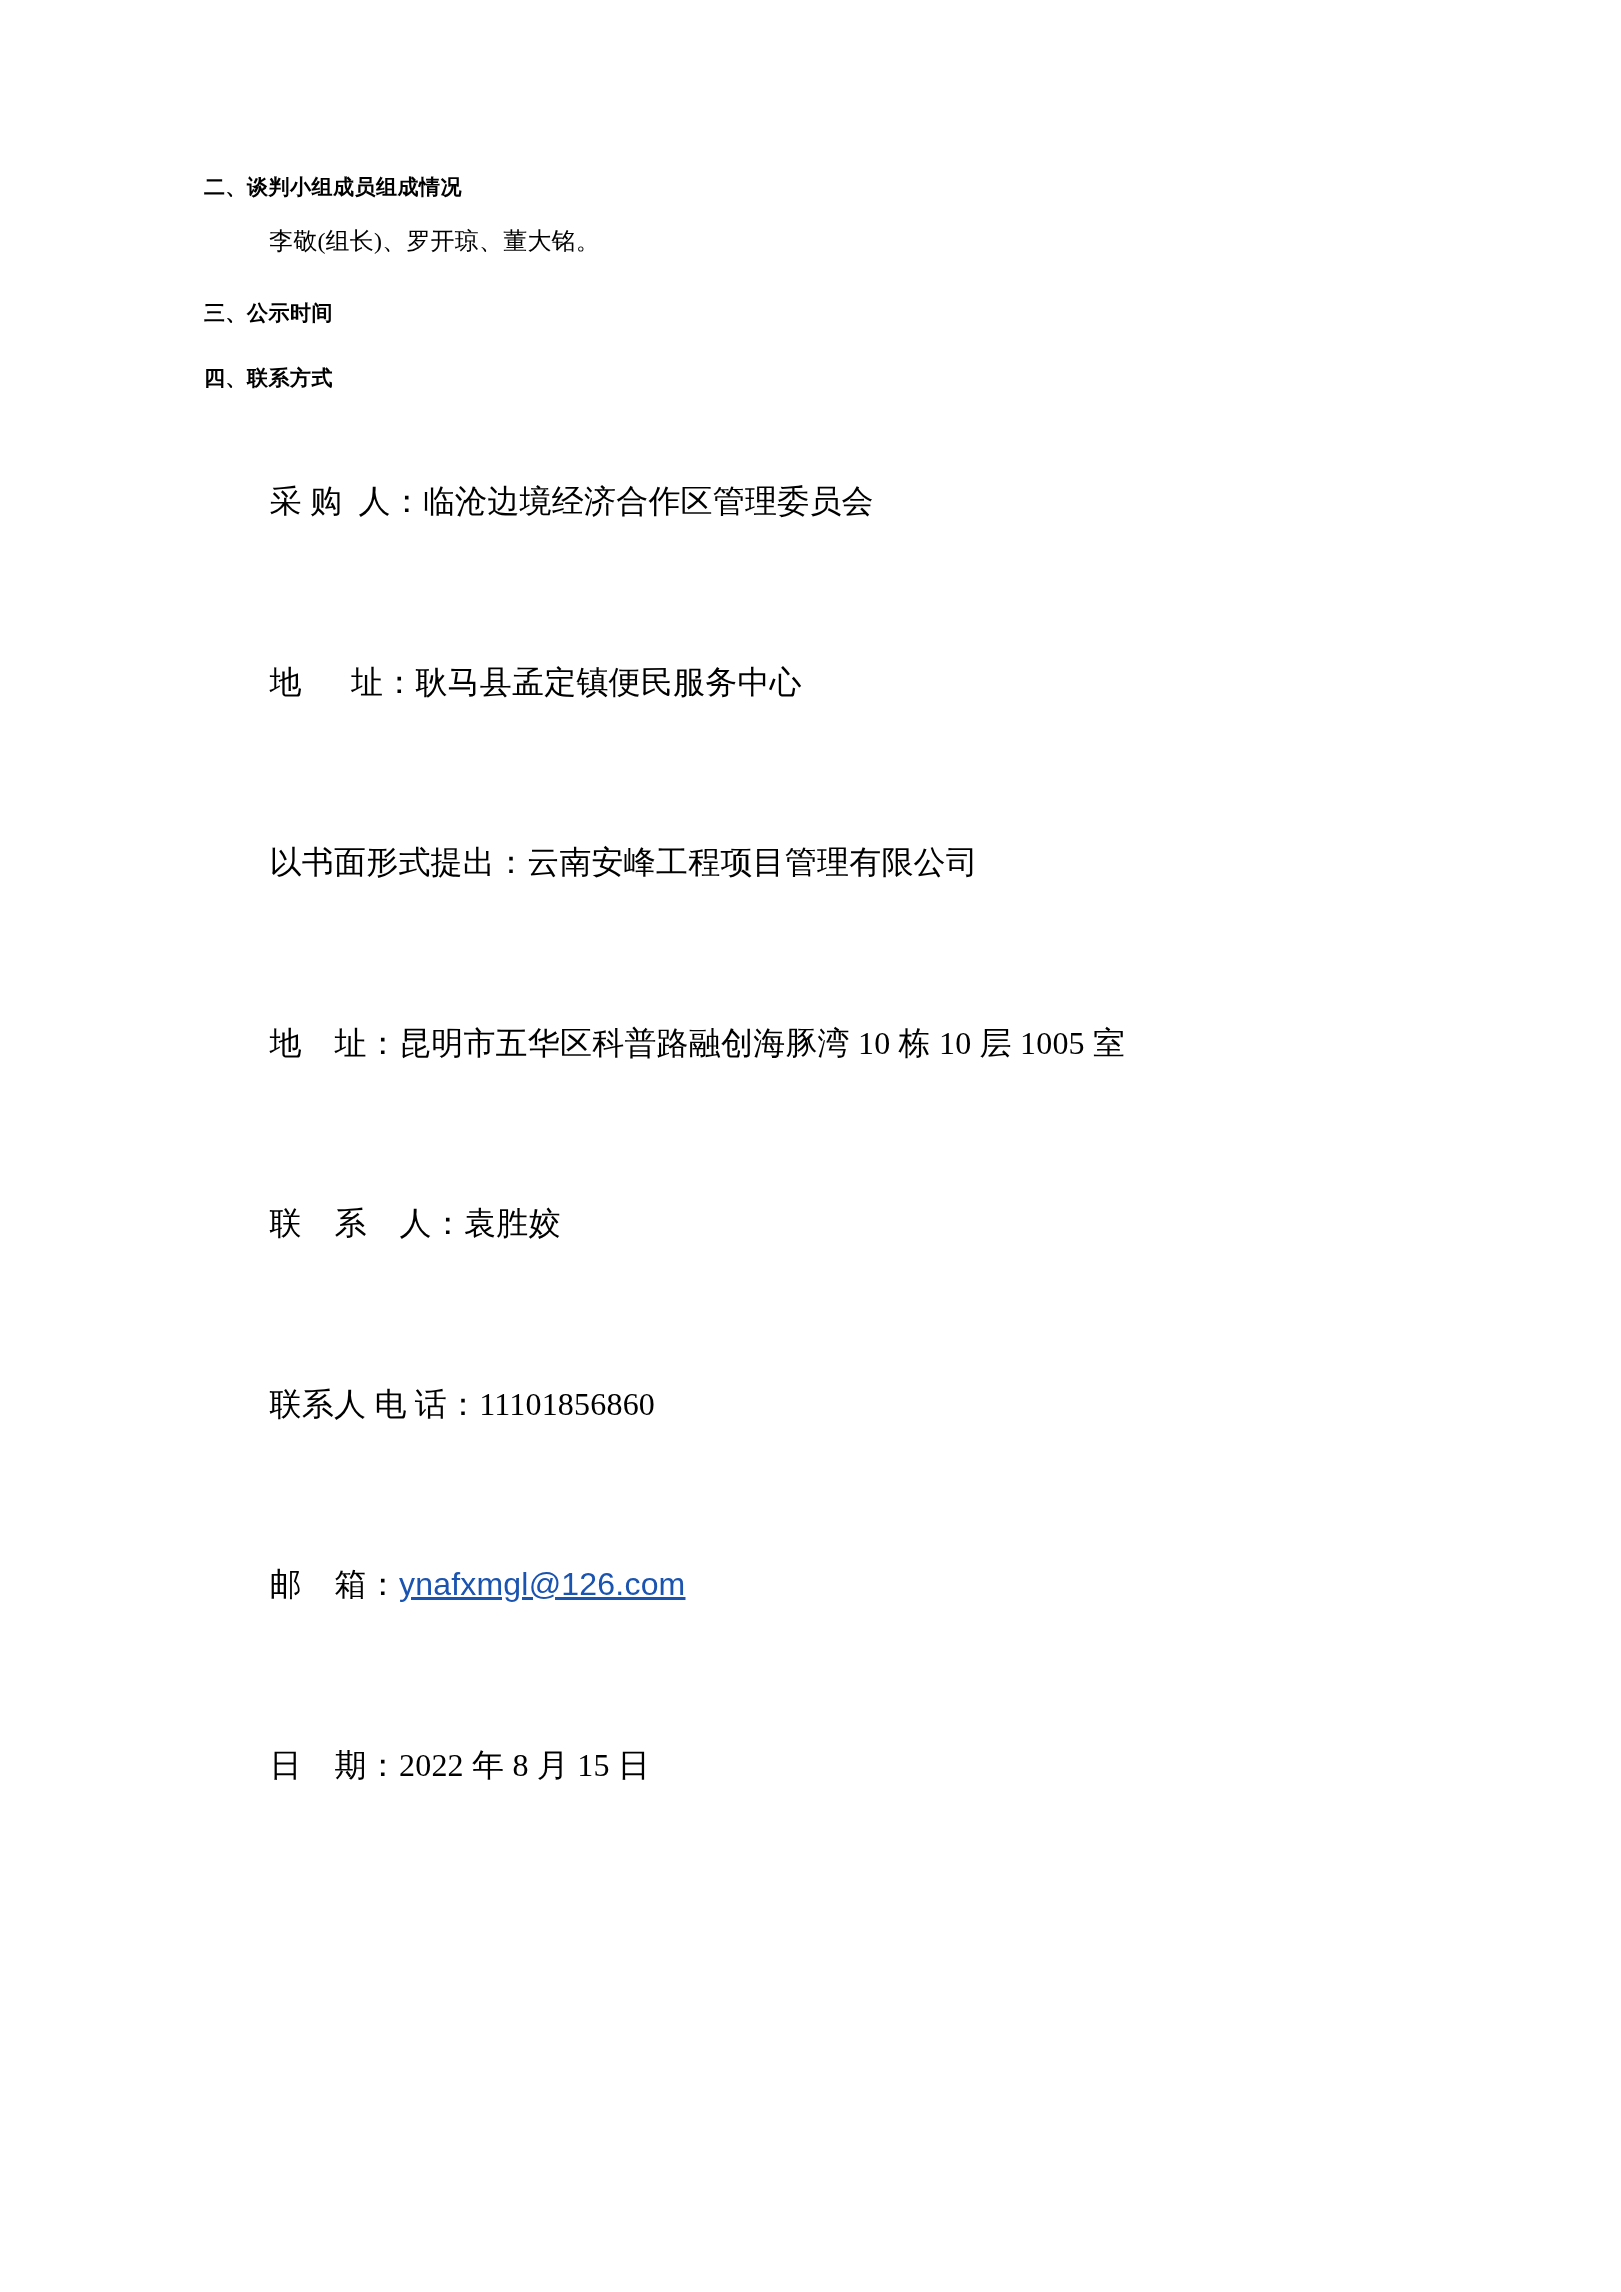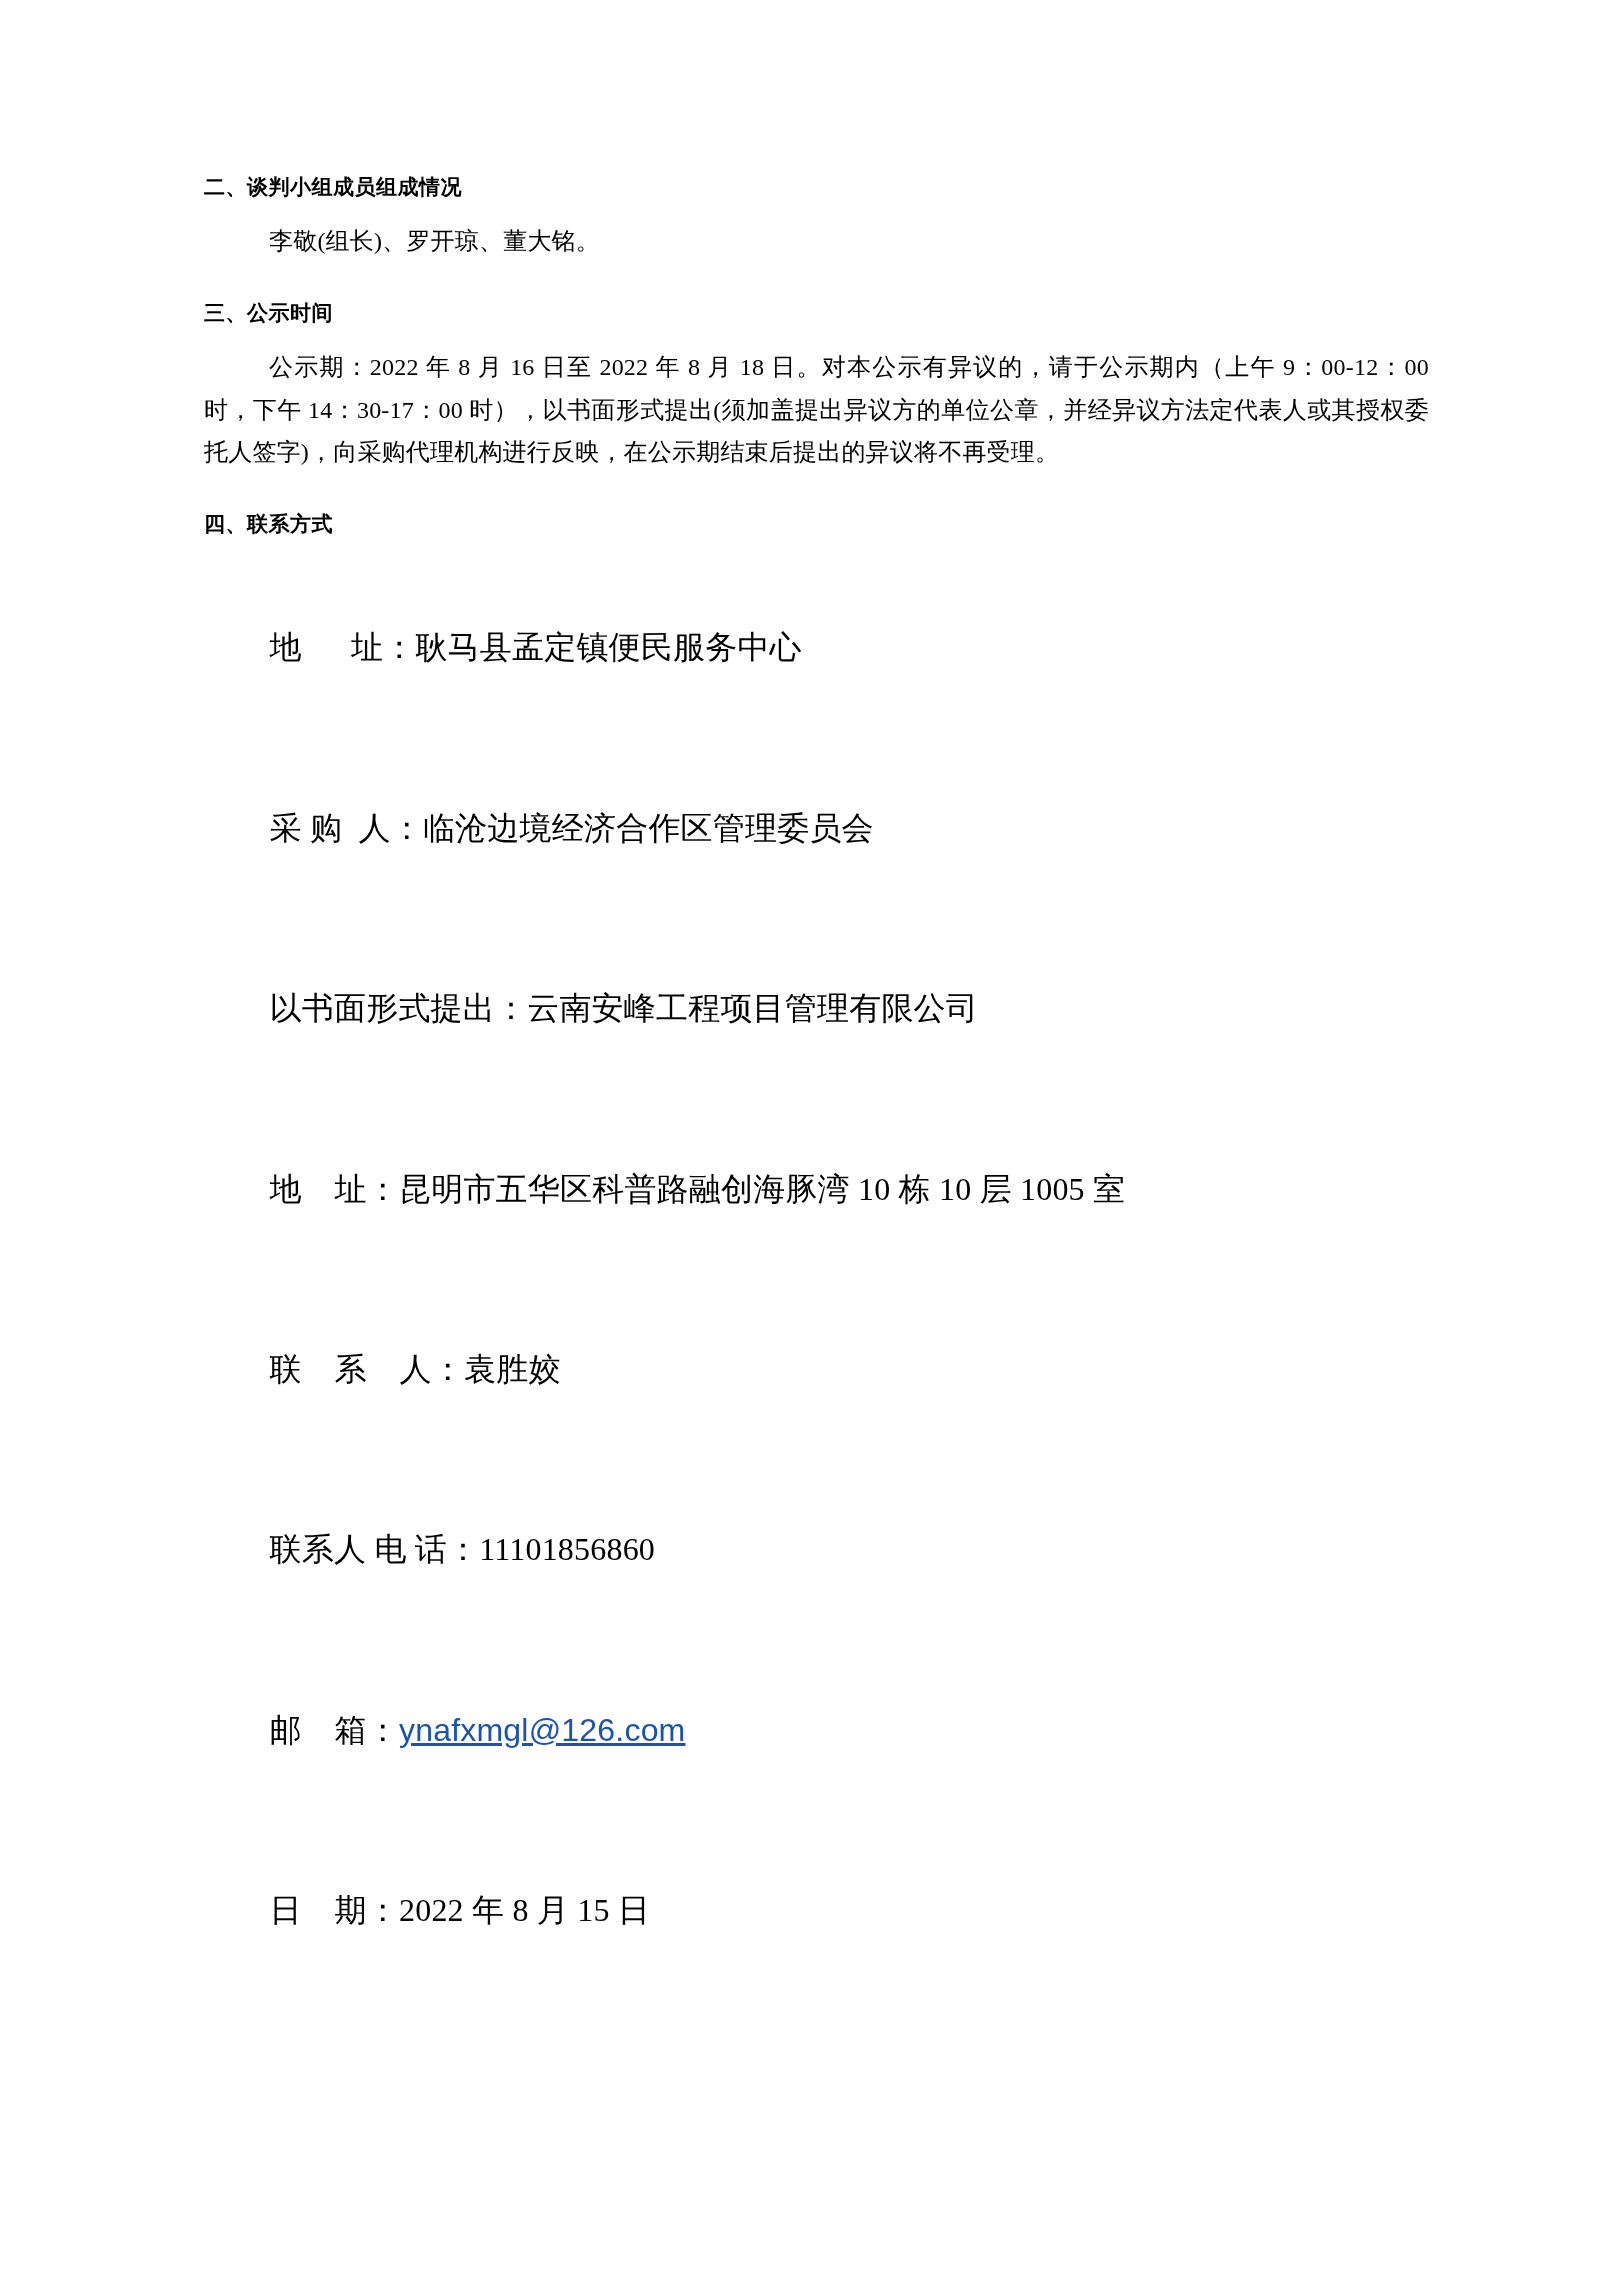--- a/index.html
+++ b/index.html
@@ -67,32 +67,31 @@
 
 <div class="page">
   <div class="content">
 
     <h2 class="heading">二、谈判小组成员组成情况</h2>
 
     <p class="para">李敬(组长)、罗开琼、董大铭。</p>
 
     <h2 class="heading second">三、公示时间</h2>
 
-    <p class="para justified">公示期：2022 年 8 月 16 日至 2022 年 8 月 18 日。对本公示有异议的，请于公示期内（上午 9：00-12：00 时，下午 14：30-17：00 时），以书面形式提出(须加盖提出异议方的单位公章，并经异议方法定代表人或其授权委托人签字)，向采购代理机构进行反映，在公示期结束后提出的异议将不再受理。</p>
 
     <h2 class="heading second">四、联系方式</h2>
 
     <div class="contact-block">
 
       <div class="contact-line">
-        <span>地      址：</span><span>耿马县孟定镇便民服务中心</span>
+        <span>采 购  人：</span><span>临沧边境经济合作区管理委员会</span>
       </div>
 
       <div class="contact-line">
-        <span>采 购  人：</span><span>临沧边境经济合作区管理委员会</span>
+        <span>地      址：</span><span>耿马县孟定镇便民服务中心</span>
       </div>
 
       <div class="contact-line">
         <span>以书面形式提出：</span><span>云南安峰工程项目管理有限公司</span>
       </div>
 
       <div class="contact-line">
         <span>地    址：</span><span>昆明市五华区科普路融创海豚湾 10 栋 10 层 1005 室</span>
       </div>
 

